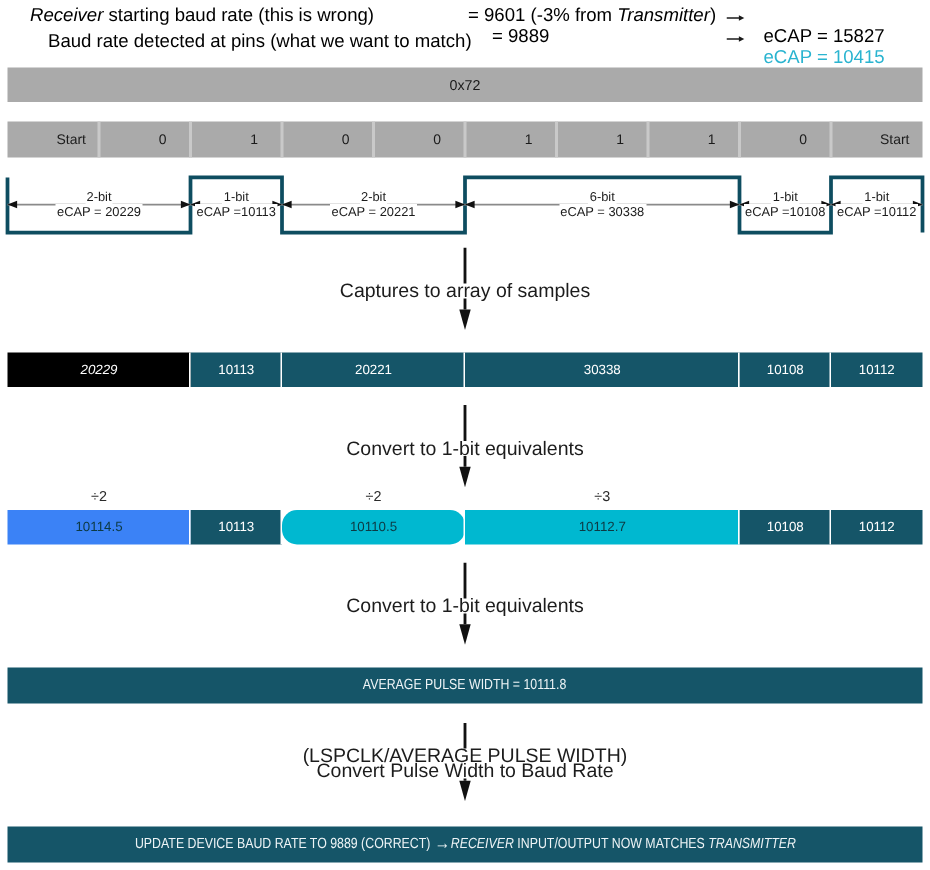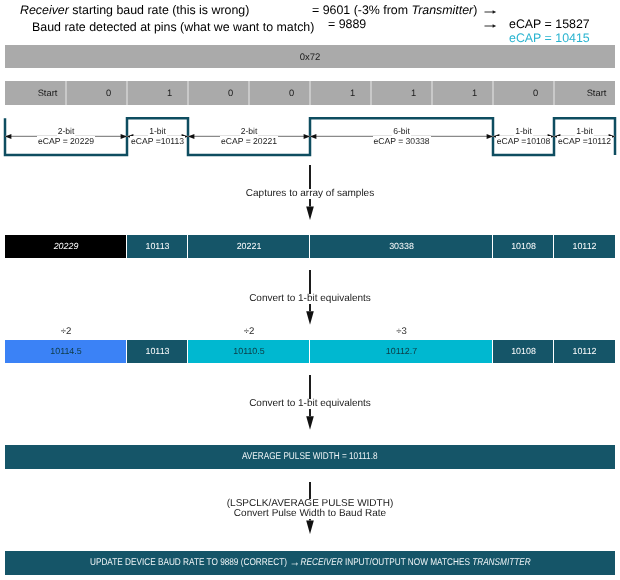--- a/index.html
+++ b/index.html
@@ -15,21 +15,21 @@
   .graybar{position:absolute;background:#aaaaaa;box-sizing:border-box;
            display:flex;align-items:center;justify-content:center;
            font-size:9.5px;line-height:1;color:#1a1a1a;padding-top:1.8px;}
   .cell{position:absolute;background:#aaaaaa;box-sizing:border-box;
         display:flex;align-items:center;justify-content:center;
         font-size:9.3px;line-height:1;color:#1a1a1a;padding-top:1.5px;padding-left:24px;}
   .sep{position:absolute;background:#c9c9c9;width:1.6px;}
   .blocksep{position:absolute;background:#ffffff;z-index:5;}
   .barblk{position:absolute;box-sizing:border-box;display:flex;align-items:center;
           justify-content:center;font-size:8.9px;line-height:1;padding-bottom:0.5px;}
-  .flowlbl{position:absolute;font-size:10px;color:#1c1c1c;text-align:center;
+  .flowlbl{position:absolute;font-size:13px;color:#1c1c1c;text-align:center;
            line-height:10.1px;background:#ffffff;width:300px;left:160px;}
   .wavelbl{position:absolute;font-size:8.6px;color:#1c1c1c;text-align:center;
            line-height:10.3px;width:120px;display:flex;flex-direction:column;align-items:center;}
   .wlb{background:#ffffff;padding:0 1px;white-space:nowrap;}
   .divlbl{position:absolute;font-size:9.6px;color:#2a2a2a;text-align:center;line-height:1;width:40px;}
   .bigbar{position:absolute;background:#155568;box-sizing:border-box;
           display:flex;align-items:center;justify-content:center;
           color:#eef4f6;font-size:9.8px;line-height:1;white-space:nowrap;}
   .bigbarinner{display:inline-block;transform:scaleX(0.84);transform-origin:center;white-space:nowrap;}
   .glyph-arrow{font-size:12.5px;line-height:0;position:relative;top:0.5px;padding:0 0.5px;}
@@ -198,21 +198,21 @@
       <div class="blocksep" style="left:553.3px;top:235.2px;width:1.2px;height:22.7px;"></div>
       <div class="barblk" style="left:554px;top:235.2px;width:61px;height:22.7px;background:#155568;color:#ffffff;">10112</div>
     </div>
 
   <div id="normalized-host">
       <div class="barblk" style="left:5px;top:339.9px;width:122px;height:23.4px;background:#3b82f6;color:#0d3a44;">10114.5</div>
       <div class="divlbl" style="left:46px;top:326.5px;">÷2</div>
       <div class="blocksep" style="left:126.3px;top:339.9px;width:1.2px;height:23.4px;"></div>
       <div class="barblk" style="left:127px;top:339.9px;width:61px;height:23.4px;background:#155568;color:#ffffff;">10113</div>
       <div class="blocksep" style="left:187.3px;top:339.9px;width:1.2px;height:23.4px;"></div>
-      <div class="barblk" style="left:188px;top:339.9px;width:122px;height:23.4px;background:#00b8d0;color:#0d3a44;">10110.5</div>
+      <div class="barblk" style="left:188px;top:339.9px;width:122px;height:23.4px;background:#00b8d0;color:#0d3a44;border-radius:10px;">10110.5</div>
       <div class="divlbl" style="left:229px;top:326.5px;">÷2</div>
       <div class="blocksep" style="left:309.3px;top:339.9px;width:1.2px;height:23.4px;"></div>
       <div class="barblk" style="left:310px;top:339.9px;width:183px;height:23.4px;background:#00b8d0;color:#0d3a44;">10112.7</div>
       <div class="divlbl" style="left:381.5px;top:326.5px;">÷3</div>
       <div class="blocksep" style="left:492.3px;top:339.9px;width:1.2px;height:23.4px;"></div>
       <div class="barblk" style="left:493px;top:339.9px;width:61px;height:23.4px;background:#155568;color:#ffffff;">10108</div>
       <div class="blocksep" style="left:553.3px;top:339.9px;width:1.2px;height:23.4px;"></div>
       <div class="barblk" style="left:554px;top:339.9px;width:61px;height:23.4px;background:#155568;color:#ffffff;">10112</div>
     </div>
 

